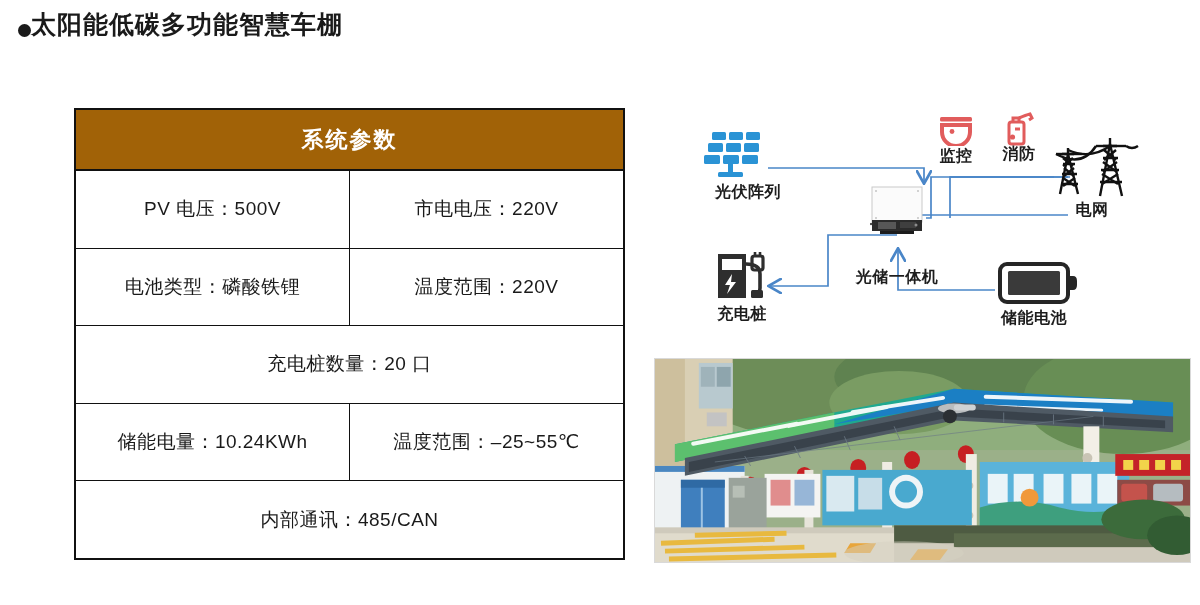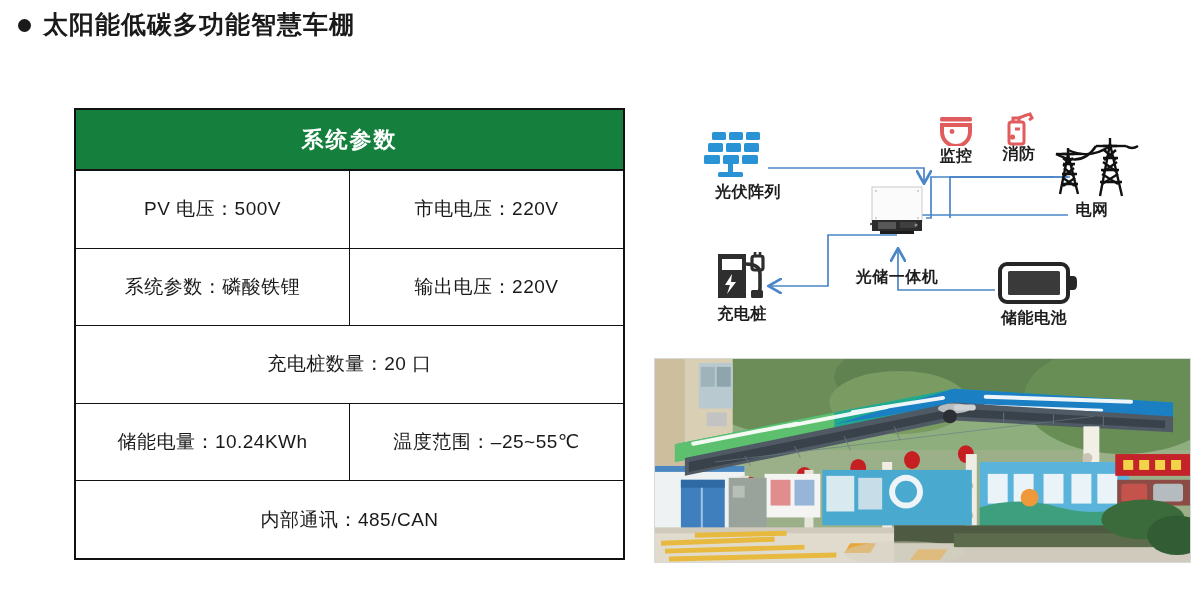--- a/index.html
+++ b/index.html
@@ -7,21 +7,21 @@
     width:1200px;height:605px;
     background:#ffffff;
     font-family:"Liberation Sans","DejaVu Sans",sans-serif;
     color:#1a1a1a;
     overflow:hidden;
     position:relative;
   }
   
   .title-row{
     position:absolute;left:18px;top:12px;
-    display:flex;align-items:center;gap:12px;
+    display:flex;align-items:flex-end;gap:0;
   }
   .bullet{
     width:13px;height:13px;border-radius:50%;
     background:#1a1a1a;display:block;flex:none;
     margin-top:2px;
   }
   .title-text{
     font-size:25px;font-weight:700;letter-spacing:1px;
     color:#1a1a1a;line-height:1;
   }
@@ -29,21 +29,21 @@
   .spec-table{
     position:absolute;left:74px;top:108px;
     width:551px;height:452px;
     border:2px solid #111;
     box-sizing:border-box;
     display:flex;flex-direction:column;
     background:#fff;
   }
   .spec-head{
     height:61px;flex:none;
-    background:#15803d;
+    background:#a16207;
     color:#ffffff;
     display:flex;align-items:center;justify-content:center;
     font-size:22px;font-weight:700;letter-spacing:2px;
     border-bottom:2px solid #111;
     box-sizing:border-box;
   }
   .spec-row{
     flex:1 1 0;
     display:flex;
     border-bottom:1.6px solid #111;
@@ -91,22 +91,22 @@
 </div>
 
 <div class="spec-table">
   <div class="spec-head">系统参数</div>
 
   <div class="spec-row">
     <div class="spec-cell divider">PV 电压：500V</div>
     <div class="spec-cell">市电电压：220V</div>
   </div>
   <div class="spec-row">
-    <div class="spec-cell divider">系统参数：磷酸铁锂</div>
-    <div class="spec-cell">输出电压：220V</div>
+    <div class="spec-cell divider">电池类型：磷酸铁锂</div>
+    <div class="spec-cell">温度范围：220V</div>
   </div>
   <div class="spec-row">
     <div class="spec-cell">充电桩数量：20 口</div>
   </div>
   <div class="spec-row">
     <div class="spec-cell divider">储能电量：10.24KWh</div>
     <div class="spec-cell">温度范围：–25~55℃</div>
   </div>
   <div class="spec-row last">
     <div class="spec-cell full">内部通讯：485/CAN</div>

